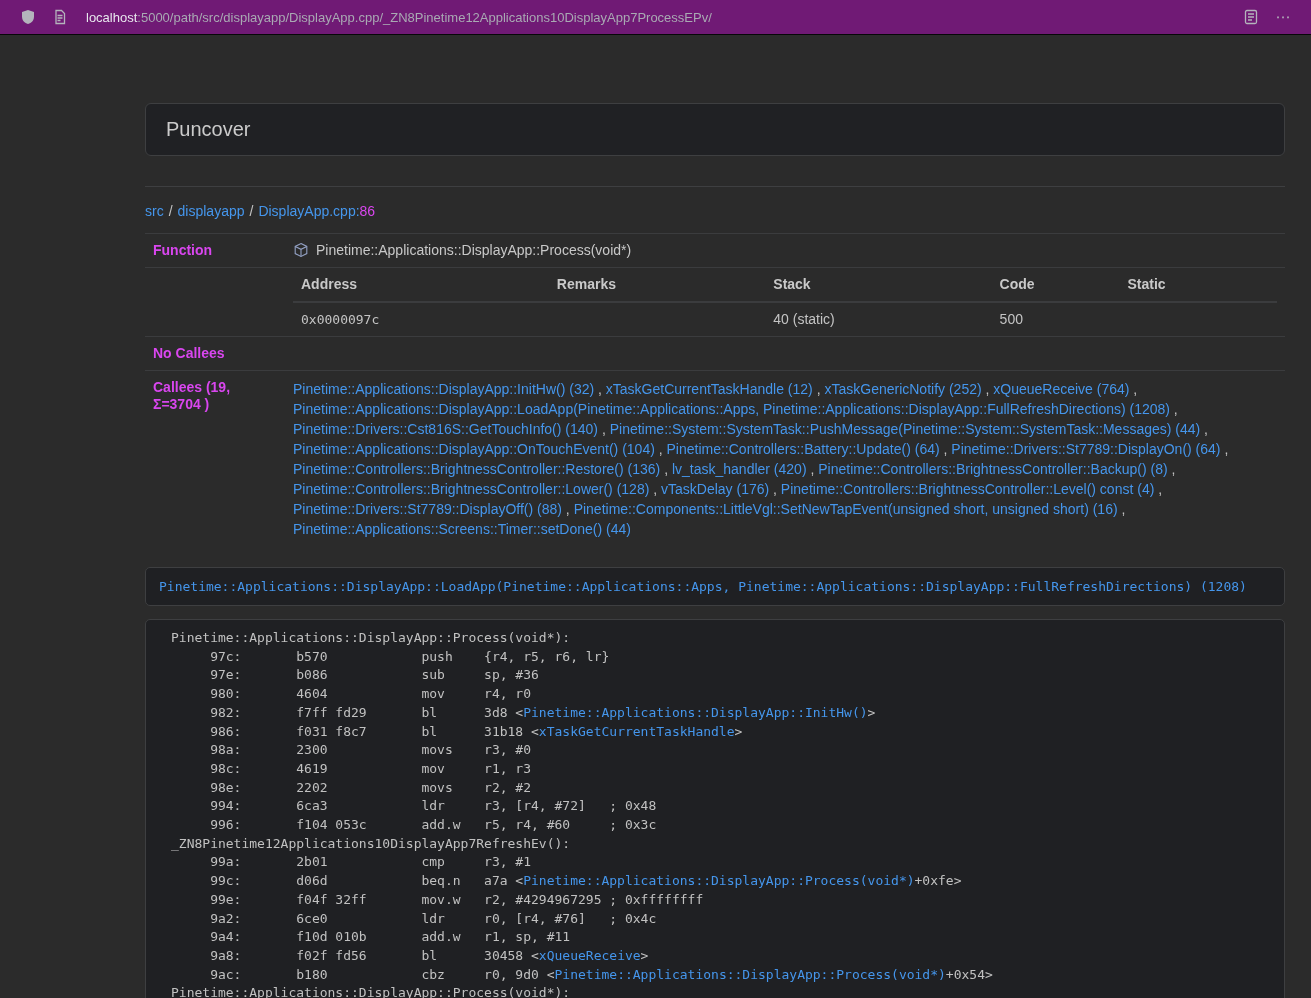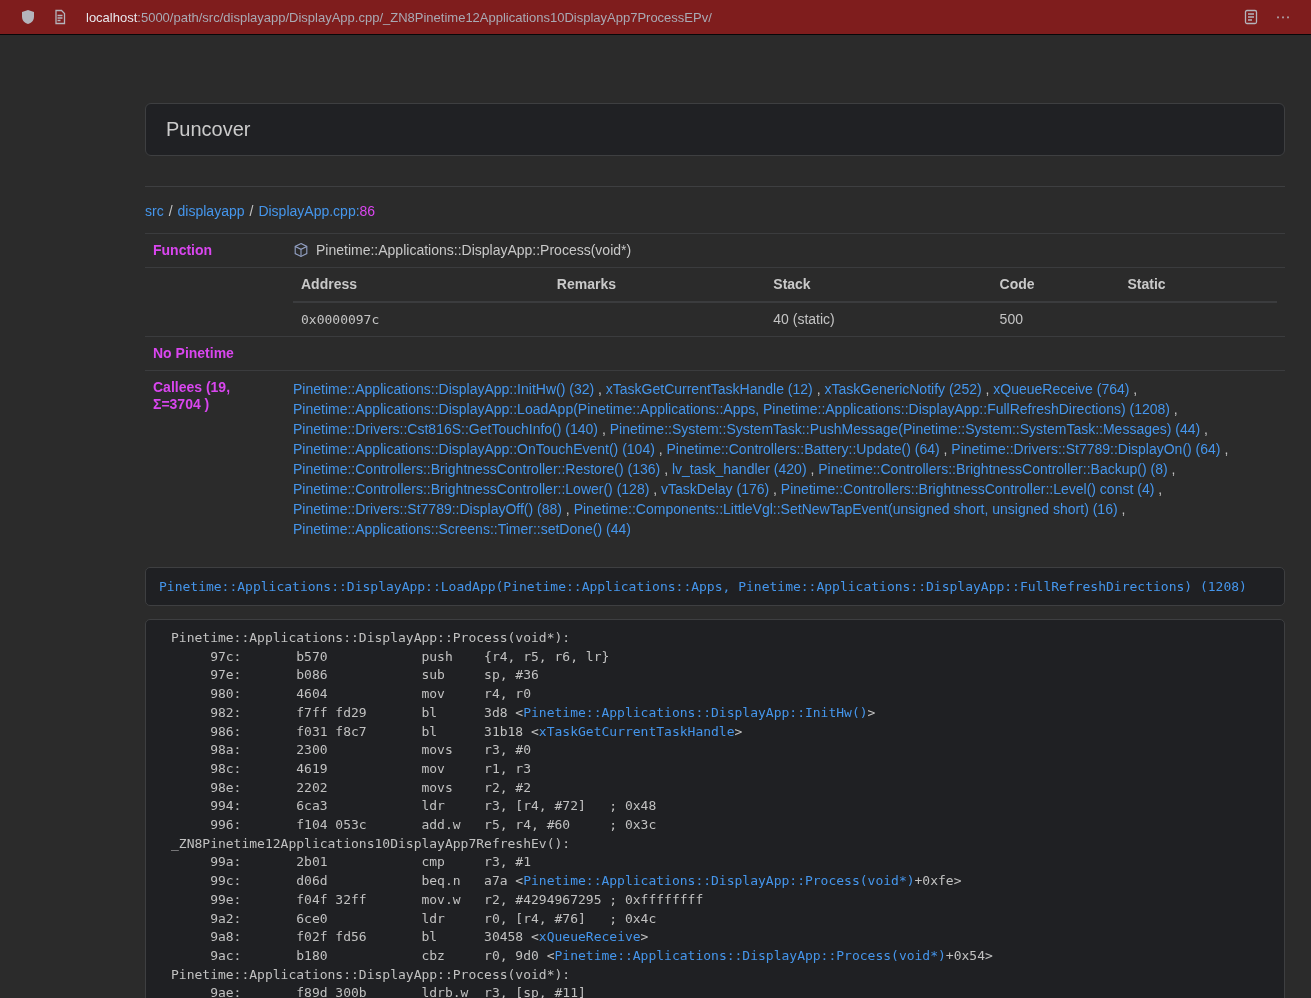--- a/index.html
+++ b/index.html
@@ -7,21 +7,21 @@
   body {
     width: 1311px; height: 998px; overflow: hidden;
     background: #2b2b2b;
     font-family: "Liberation Sans", sans-serif;
     color: #c4c4c4;
   }
   a.link { color: #4596ec; text-decoration: none; cursor: pointer; }
 
   
   .browser-bar {
-    height: 35px; background: #7f1d1d;
+    height: 35px; background: #701a75;
     border-bottom: 1px solid #070709;
     display: flex; align-items: center;
     padding: 0 12px;
   }
   .chrome-icon { display: inline-flex; width: 16px; height: 16px; margin: 0 8px; flex: 0 0 auto; align-items: center; justify-content: center; }
   .url-text { flex: 1 1 auto; margin-left: 10px; font-size: 13px; white-space: nowrap; overflow: hidden; }
   .url-host { color: #e8e8ee; }
   .url-path { color: #a9a9b3; }
   .dots { color: #b4b4bc; font-size: 15px; line-height: 16px; }
 
@@ -155,21 +155,21 @@
                 <td></td>
                 <td>40 (static)</td>
                 <td>500</td>
                 <td></td>
               </tr>
             </tbody>
           </table>
         </td>
       </tr>
       <tr>
-        <th class="row-label">No Pinetime</th>
+        <th class="row-label">No Callees</th>
         <td></td>
       </tr>
       <tr>
         <th class="row-label">Callees (19, Σ=3704 )</th>
         <td>
           <div class="callees"><a class="link" href="#">Pinetime::Applications::DisplayApp::InitHw() (32)</a><span class="callee-sep"> , </span><a class="link" href="#">xTaskGetCurrentTaskHandle (12)</a><span class="callee-sep"> , </span><a class="link" href="#">xTaskGenericNotify (252)</a><span class="callee-sep"> , </span><a class="link" href="#">xQueueReceive (764)</a><span class="callee-sep"> , </span><a class="link" href="#">Pinetime::Applications::DisplayApp::LoadApp(Pinetime::Applications::Apps, Pinetime::Applications::DisplayApp::FullRefreshDirections) (1208)</a><span class="callee-sep"> , </span><a class="link" href="#">Pinetime::Drivers::Cst816S::GetTouchInfo() (140)</a><span class="callee-sep"> , </span><a class="link" href="#">Pinetime::System::SystemTask::PushMessage(Pinetime::System::SystemTask::Messages) (44)</a><span class="callee-sep"> , </span><a class="link" href="#">Pinetime::Applications::DisplayApp::OnTouchEvent() (104)</a><span class="callee-sep"> , </span><a class="link" href="#">Pinetime::Controllers::Battery::Update() (64)</a><span class="callee-sep"> , </span><a class="link" href="#">Pinetime::Drivers::St7789::DisplayOn() (64)</a><span class="callee-sep"> , </span><a class="link" href="#">Pinetime::Controllers::BrightnessController::Restore() (136)</a><span class="callee-sep"> , </span><a class="link" href="#">lv_task_handler (420)</a><span class="callee-sep"> , </span><a class="link" href="#">Pinetime::Controllers::BrightnessController::Backup() (8)</a><span class="callee-sep"> , </span><a class="link" href="#">Pinetime::Controllers::BrightnessController::Lower() (128)</a><span class="callee-sep"> , </span><a class="link" href="#">vTaskDelay (176)</a><span class="callee-sep"> , </span><a class="link" href="#">Pinetime::Controllers::BrightnessController::Level() const (4)</a><span class="callee-sep"> , </span><a class="link" href="#">Pinetime::Drivers::St7789::DisplayOff() (88)</a><span class="callee-sep"> , </span><a class="link" href="#">Pinetime::Components::LittleVgl::SetNewTapEvent(unsigned short, unsigned short) (16)</a><span class="callee-sep"> , </span><a class="link" href="#">Pinetime::Applications::Screens::Timer::setDone() (44)</a></div>
         </td>
       </tr>
     </tbody>
   </table>
@@ -189,20 +189,21 @@
         <div class="asm-line">     98a:       2300            movs    r3, #0</div>
         <div class="asm-line">     98c:       4619            mov     r1, r3</div>
         <div class="asm-line">     98e:       2202            movs    r2, #2</div>
         <div class="asm-line">     994:       6ca3            ldr     r3, [r4, #72]   ; 0x48</div>
         <div class="asm-line">     996:       f104 053c       add.w   r5, r4, #60     ; 0x3c</div>
         <div class="asm-line">_ZN8Pinetime12Applications10DisplayApp7RefreshEv():</div>
         <div class="asm-line">     99a:       2b01            cmp     r3, #1</div>
         <div class="asm-line">     99c:       d06d            beq.n   a7a &lt;<a class="link" href="#">Pinetime::Applications::DisplayApp::Process(void*)</a>+0xfe&gt;</div>
         <div class="asm-line">     99e:       f04f 32ff       mov.w   r2, #4294967295 ; 0xffffffff</div>
         <div class="asm-line">     9a2:       6ce0            ldr     r0, [r4, #76]   ; 0x4c</div>
+        <div class="asm-line">     9a4:       f10d 010b       add.w   r1, sp, #11</div>
         <div class="asm-line">     9a8:       f02f fd56       bl      30458 &lt;<a class="link" href="#">xQueueReceive</a>&gt;</div>
         <div class="asm-line">     9ac:       b180            cbz     r0, 9d0 &lt;<a class="link" href="#">Pinetime::Applications::DisplayApp::Process(void*)</a>+0x54&gt;</div>
         <div class="asm-line">Pinetime::Applications::DisplayApp::Process(void*):</div>
         <div class="asm-line">     9ae:       f89d 300b       ldrb.w  r3, [sp, #11]</div>
       </div>
   </div>
 
 </div>
 
 </body></html>

